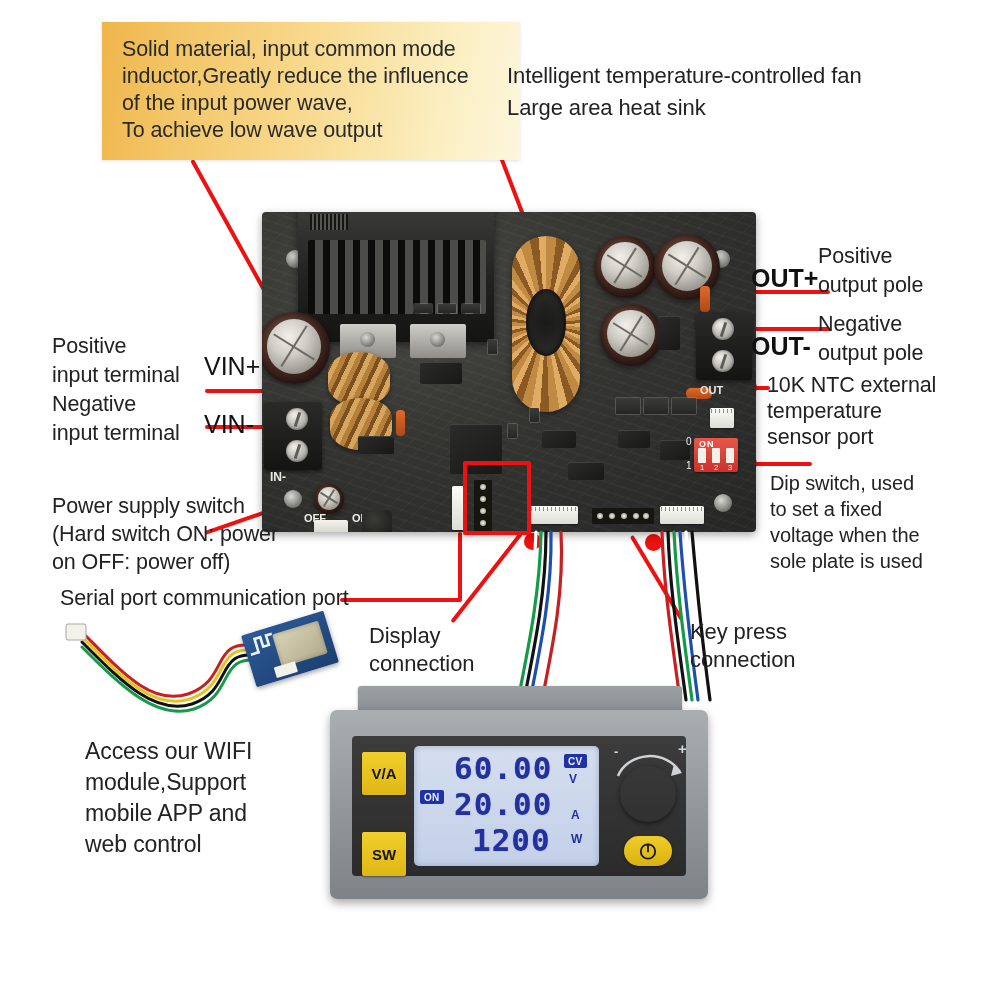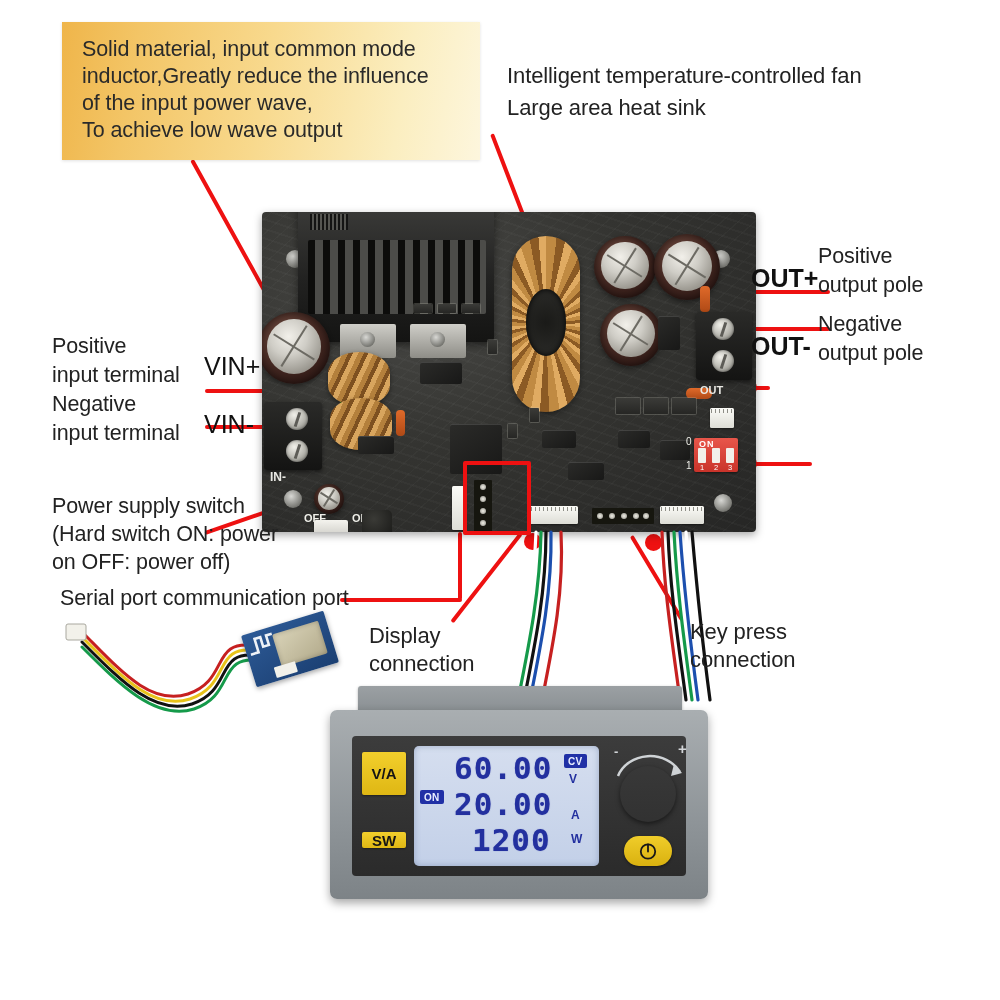--- a/index.html
+++ b/index.html
@@ -24,20 +24,21 @@
     white-space:pre-line;
   }
   .callout-text.sm{font-size:20px;line-height:24px;}
 
   
   .yellowbox{
     background:linear-gradient(100deg,#efb54a 0%,#f3c566 18%,#f8d98d 48%,#fbeec0 80%,#fdf6dd 100%);
     padding:14px 18px 16px 20px;
     box-sizing:border-box;
     box-shadow:0 1px 3px rgba(0,0,0,.12);
+    margin-left:40px;
   }
   .yellowbox .callout-text{color:#2a2a2a;font-size:21.5px;line-height:27px;}
 
   
   .lead{position:absolute;background:#ee1111;transform-origin:0 50%;height:4px;border-radius:2px;}
   .dot{position:absolute;width:17px;height:17px;border-radius:50%;background:#ee1111;}
 
   
   #board{
     left:262px;top:212px;width:494px;height:320px;
@@ -379,21 +380,21 @@
     </svg>
     <div class="abs" style="left:22px;top:40px;width:22px;height:11px;background:#f2f1ea;border-radius:1px;"></div>
   </div>
 
   <div id="display">
     <div id="disp-flange"></div>
     <div id="disp-body">
       <div id="disp-face">
 
         <div class="ybtn" style="left:10px;top:16px;width:44px;height:43px;">V/A</div>
-        <div class="ybtn" style="left:10px;top:96px;width:44px;height:16px;">SW</div>
+        <div class="ybtn" style="left:10px;top:96px;width:44px;height:44px;">SW</div>
 
         <div id="lcd">
           <div class="badge abs" style="left:150px;top:8px;">CV</div>
           <div class="badge abs" style="left:6px;top:44px;">ON</div>
 
           <div class="seg abs" style="left:40px;top:4px;font-size:31px;">60.00</div>
           <div class="unit abs" style="left:155px;top:26px;">V</div>
 
           <div class="seg abs" style="left:40px;top:40px;font-size:31px;text-align:right;">20.00</div>
           <div class="unit abs" style="left:157px;top:62px;">A</div>
@@ -421,21 +422,28 @@
   </div>
 
   <div class="abs callout-text" style="left:818px;top:242px;line-height:29px;">Positive
 output pole</div>
   <div class="abs" style="left:751px;top:264px;font-size:25px;font-weight:bold;color:#111;">OUT+</div>
 
   <div class="abs callout-text" style="left:818px;top:310px;line-height:29px;">Negative
 output pole</div>
   <div class="abs" style="left:751px;top:332px;font-size:25px;font-weight:bold;color:#111;">OUT-</div>
 
-
+  <div class="abs callout-text" style="left:767px;top:372px;line-height:26px;">10K NTC external
+temperature
+sensor port</div>
+
+  <div class="abs callout-text sm" style="left:770px;top:470px;line-height:26px;">Dip switch, used
+to set a fixed
+voltage when the
+sole plate is used</div>
 
   <div class="abs callout-text" style="left:52px;top:332px;line-height:29px;">Positive
 input terminal</div>
   <div class="abs" style="left:204px;top:352px;font-size:25px;color:#111;">VIN+</div>
 
   <div class="abs callout-text" style="left:52px;top:390px;line-height:29px;">Negative
 input terminal</div>
   <div class="abs" style="left:204px;top:410px;font-size:25px;color:#111;">VIN-</div>
 
   <div class="abs callout-text" style="left:60px;top:586px;">Serial port communication port</div>
@@ -443,14 +451,18 @@
   <div class="abs callout-text" style="left:52px;top:492px;line-height:28px;">Power supply switch
 (Hard switch ON: power
 on OFF: power off)</div>
 
   <div class="abs callout-text" style="left:369px;top:622px;line-height:28px;font-size:22px;">Display
 connection</div>
 
   <div class="abs callout-text" style="left:690px;top:618px;line-height:28px;font-size:22px;">Key press
 connection</div>
 
+  <div class="abs callout-text" style="left:85px;top:736px;line-height:31px;font-size:23px;">Access our WIFI
+module,Support
+mobile APP and
+web control</div>
 
 </div>
 
 </body></html>

